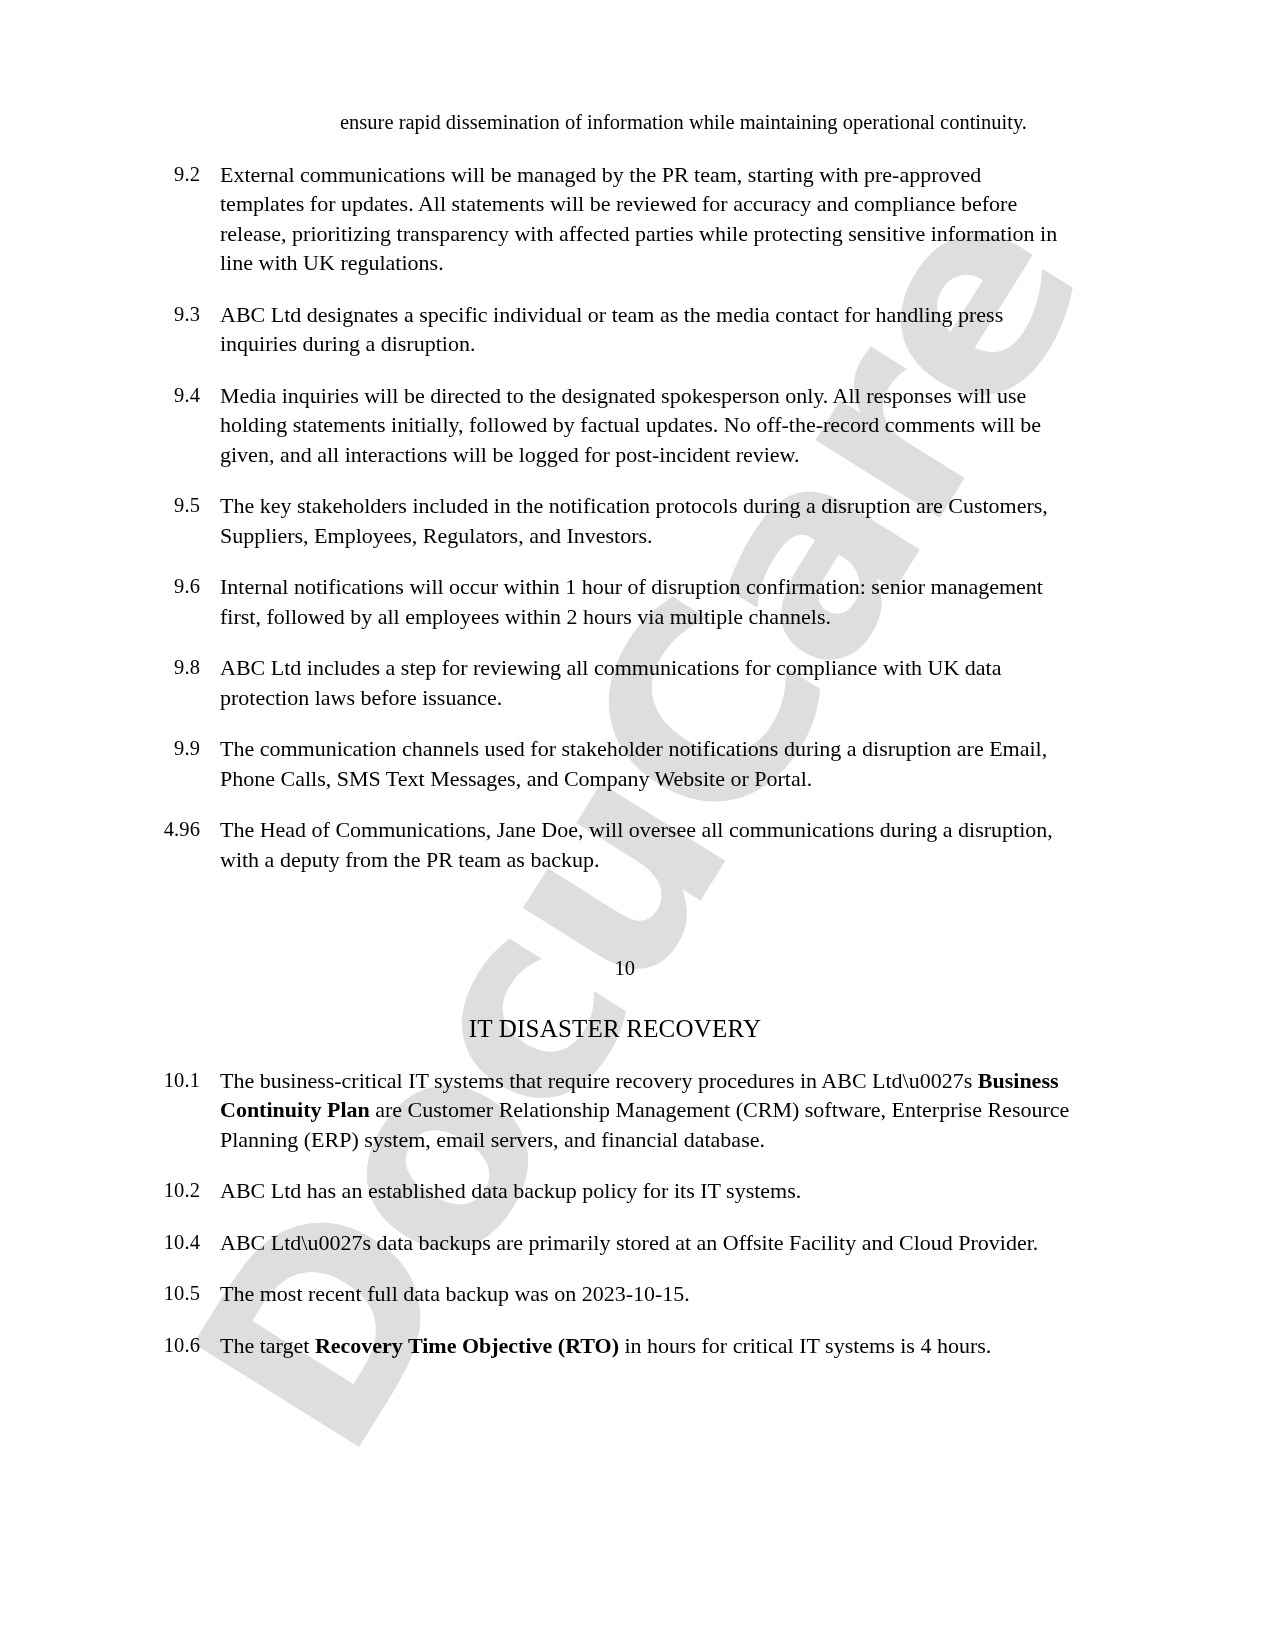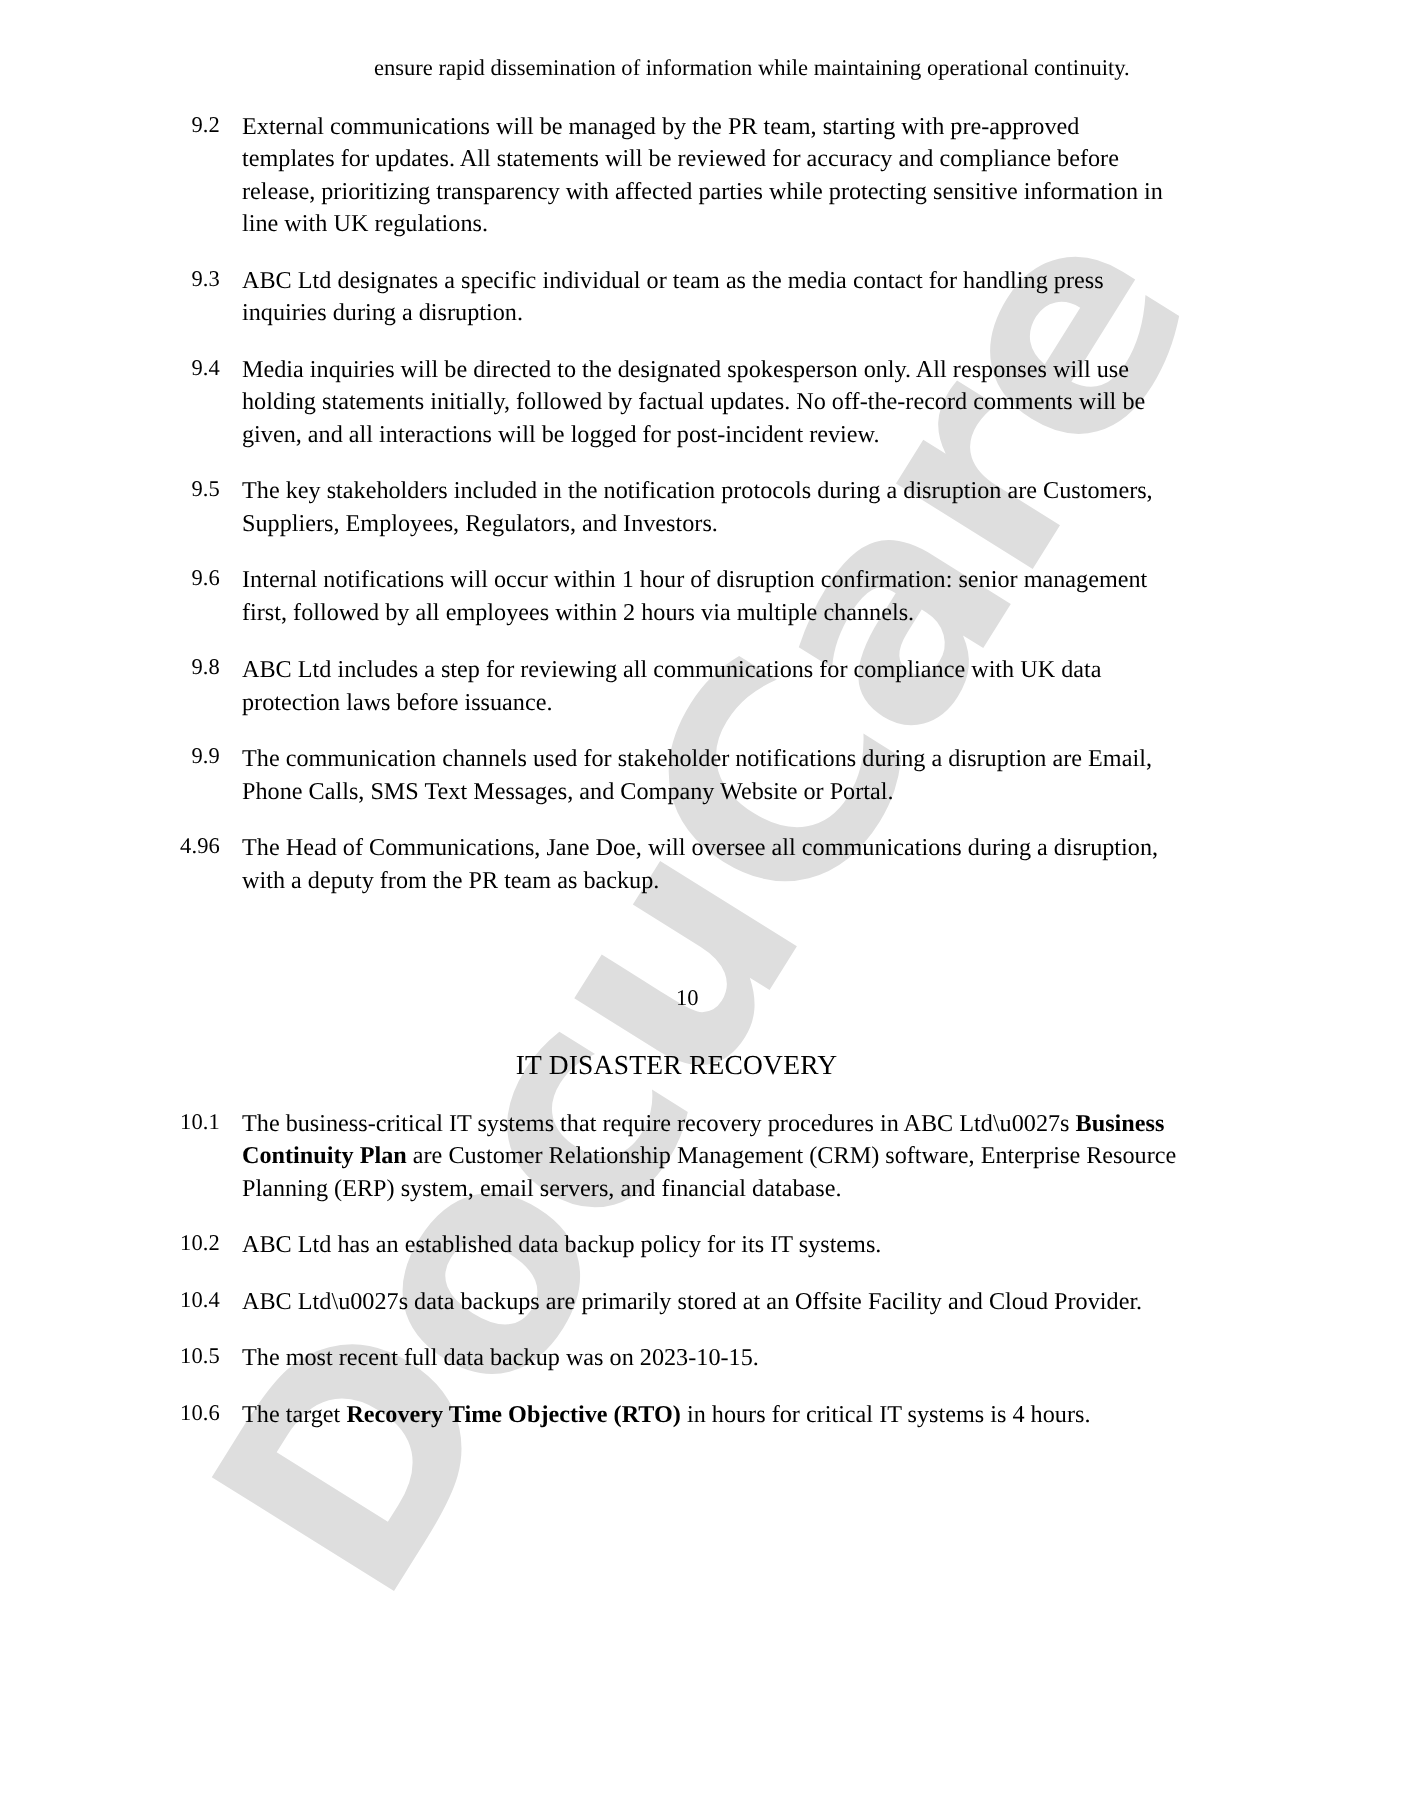--- a/index.html
+++ b/index.html
@@ -100,21 +100,21 @@
     font-size: 25px;
     line-height: 29.5px;
     letter-spacing: 0.2px;
     box-sizing: border-box;
   }
   .spacer-block {
     height: 58px;
   }
   b, .b { font-weight: 700; }
   .page-pad {
-    padding: 48px 205px 0 140px;
+    padding: 108px 205px 0 140px;
   }
 </style>
 </head>
 <body>
 
 <div id="page">
 
   <div id="watermark">
     <div class="wm-text">DocuCare</div>
   </div>

